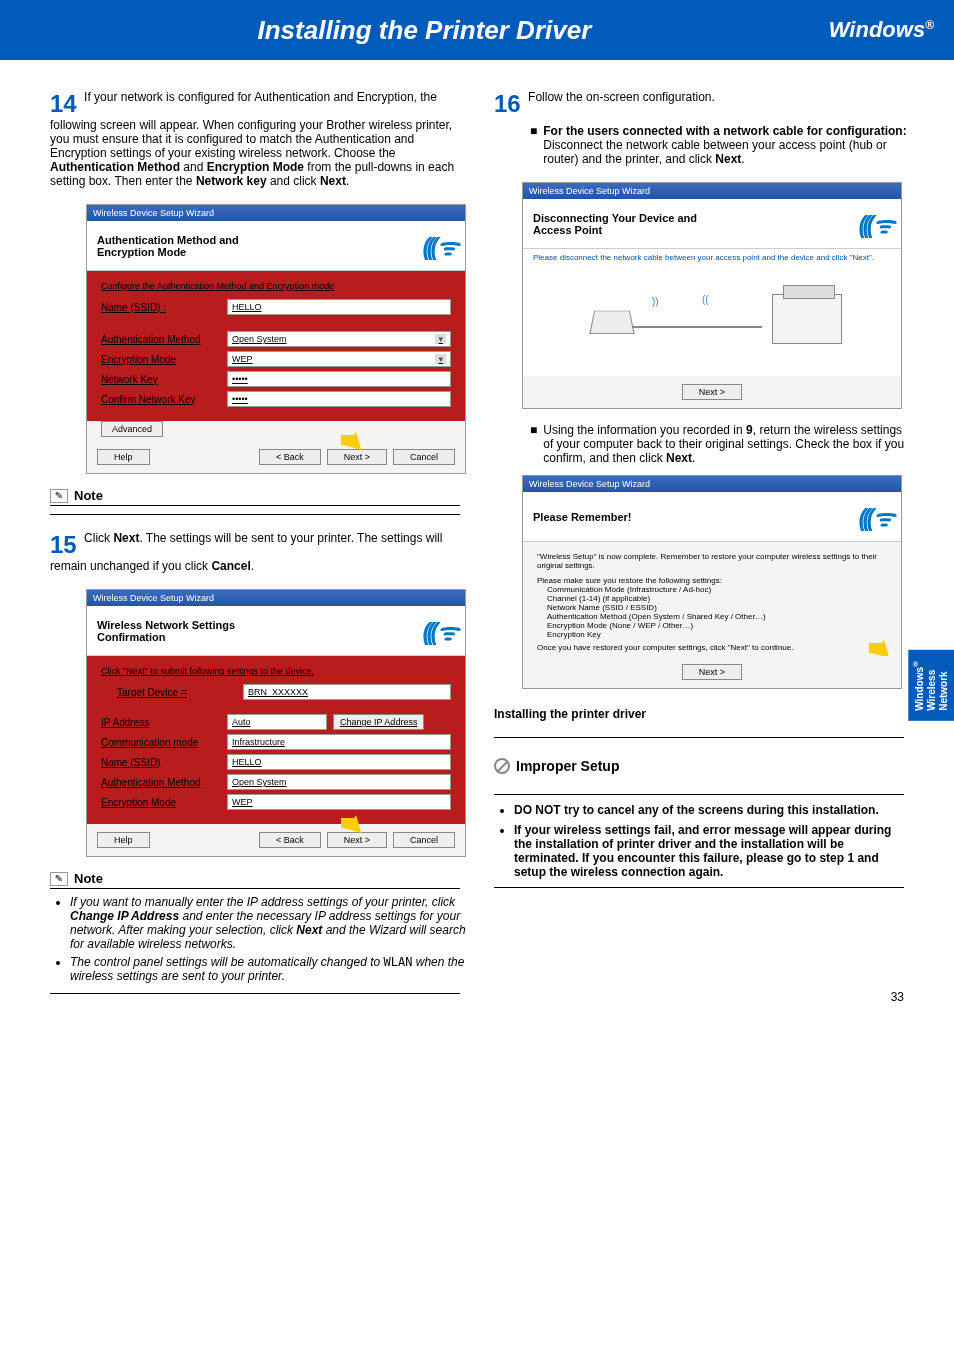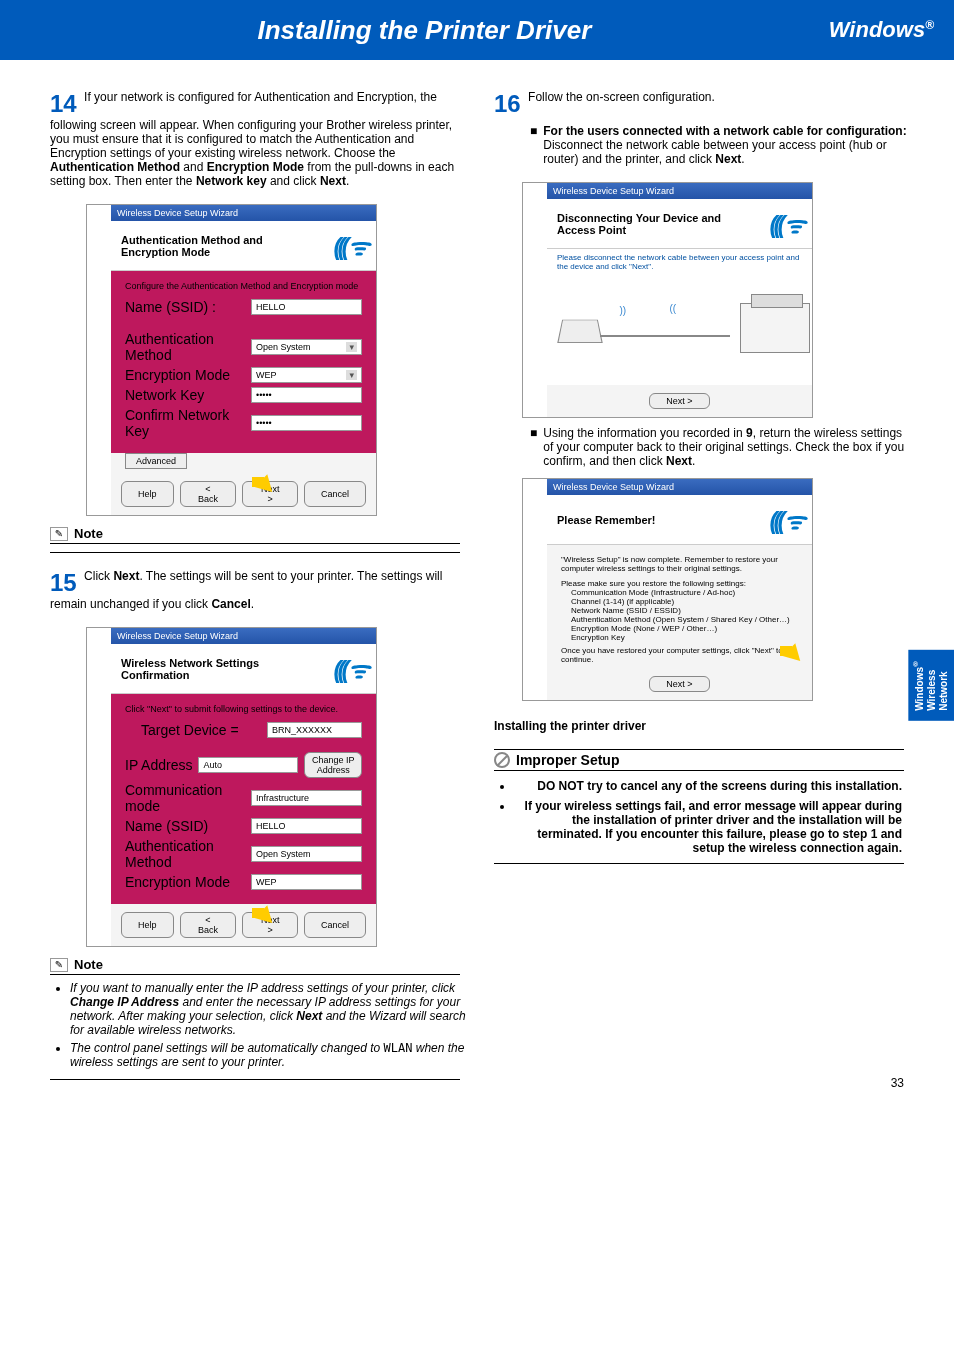--- a/index.html
+++ b/index.html
@@ -17,42 +17,42 @@
   .note-hdr { display: flex; align-items: center; gap: 6px; margin-top: 10px; border-bottom: 1px solid #000; padding-bottom: 2px; width: 410px;}
   .note-hdr .note-icon { width: 18px; height: 14px; border: 1px solid #999; display:flex; align-items:center; justify-content:center; font-size:10px;}
   .note-hdr .note-label { font-weight: bold; font-size: 13px; }
   .note-list { margin: 6px 0 10px 8px; font-style: italic; }
   .note-list li { list-style: disc; margin-left: 12px; margin-bottom: 4px; }
   .note-foot { border-top: 1px solid #000; width: 410px; margin-top:8px; margin-bottom:16px;}
   .sub-bullet { display:flex; gap:6px; margin-top:6px;}
   .sub-bullet .sq { font-size:12px; }
   .sub-bullet-body { flex:1; }
   .sub-title { font-weight: bold; }
-  .screenshot { width: 291px; margin: 10px 0 8px 36px; border:1px solid #999; overflow:hidden; font-size:9px;padding-left:24px;}
+  .screenshot { width: 380px; margin: 10px 0 14px 36px; border:1px solid #999; overflow:hidden; font-size:9px;}
   .screenshot.right { margin-left: 28px; }
   .ss-titlebar { background: linear-gradient(#3a6cc0,#2454a8); color:#fff; padding:3px 6px; font-size:9px; }
   .ss-header { background:#fff; padding:8px 10px; display:flex; justify-content:space-between; align-items:center; border-bottom:1px solid #ccc;}
   .ss-htitle { font-weight:bold; font-size:11px; max-width:180px;}
   .wifi-logo { color:#0078c8; font-size:24px; font-style:italic; letter-spacing:-4px; font-weight:bold;}
-  .ss-body { padding:10px 14px; background:#be185d;}
+  .ss-body { padding:10px 14px; background:#b91c1c;text-decoration:underline;}
   .ss-row { display:flex; align-items:center; margin:4px 0; gap:6px;}
-  .ss-row label { width:120px; font-size:14px; }
+  .ss-row label { width:120px; font-size:10px; }
   .ss-row .field { flex:1; background:#fff; border:1px solid #999; padding:2px 4px; font-size:9px; height:16px; display:flex; align-items:center;}
   .ss-row .field.select::after { content:"▾"; margin-left:auto; color:#555; background:#ddd; padding:0 3px;}
   .ss-btns { display:flex; justify-content:flex-end; gap:6px; padding:8px 10px; background:#f4f4f4; position:relative;}
-  .ss-btn { border:1px solid #888; background:#eee; padding:2px 16px; font-size:9px; border-radius:6px;}
+  .ss-btn { border:1px solid #888; background:#eee; padding:2px 16px; font-size:9px; border-radius:0;}
   .ss-btn.left { margin-right:auto; }
   .ss-adv { padding:0 14px 4px 14px; background:#f4f4f4;}
   .ss-adv button{ border:1px solid #888; background:#eee; padding:2px 10px; font-size:9px;}
-  .improper-hdr { display:flex; align-items:center; gap:6px; border-top:1px solid #000; border-bottom:1px solid #000; padding:2px 0; margin-top:16px; width:410px;}
+  .improper-hdr { display:flex; align-items:center; gap:6px; border-top:1px solid #000; border-bottom:1px solid #000; padding:20px 0; margin-top:16px; width:410px;}
   .improper-hdr .circ { width:16px; height:16px; border:2px solid #888; border-radius:50%; position:relative; display:inline-block;}
   .improper-hdr .circ::after { content:""; position:absolute; width:14px; height:2px; background:#888; top:6px; left:-1px; transform:rotate(-45deg);}
   .improper-hdr .lbl { font-weight:bold; font-size:14px; }
   .improper-body { font-weight:bold; margin:8px 0 8px 8px; width:400px;}
-  .improper-body li { list-style: disc; margin-left:12px; margin-bottom:6px;text-align:right;}
+  .improper-body li { list-style: disc; margin-left:12px; margin-bottom:6px;}
   .improper-foot { border-top:1px solid #000; width:410px;}
   .side-tab { position:absolute; right:0; top:650px; background:#005bbb; color:#fff; font-size:10px; font-weight:bold; padding:10px 4px; writing-mode: vertical-rl; transform: rotate(180deg); line-height:1.2; text-align:left;}
   .side-tab sup{ font-size:7px;}
   .page-num { position:absolute; bottom:26px; right:50px; font-size:12px; }
   .section-sub { font-weight:bold; margin:18px 0 6px 0;}
   .ss-img-area { background:#fff; height:110px; display:flex; align-items:center; justify-content:center; position:relative;}
   .device-draw { position:relative; width:260px; height:90px;}
   .ap { position:absolute; left:10px; top:30px; width:40px; height:30px; border:1px solid #888; background:#eee; transform: perspective(80px) rotateX(40deg);}
   .cable { position:absolute; left:50px; top:50px; width:130px; height:2px; background:#888;}
   .printer { position:absolute; right:0px; top:18px; width:70px; height:50px; border:1px solid #888; background:#f4f4f4;}

